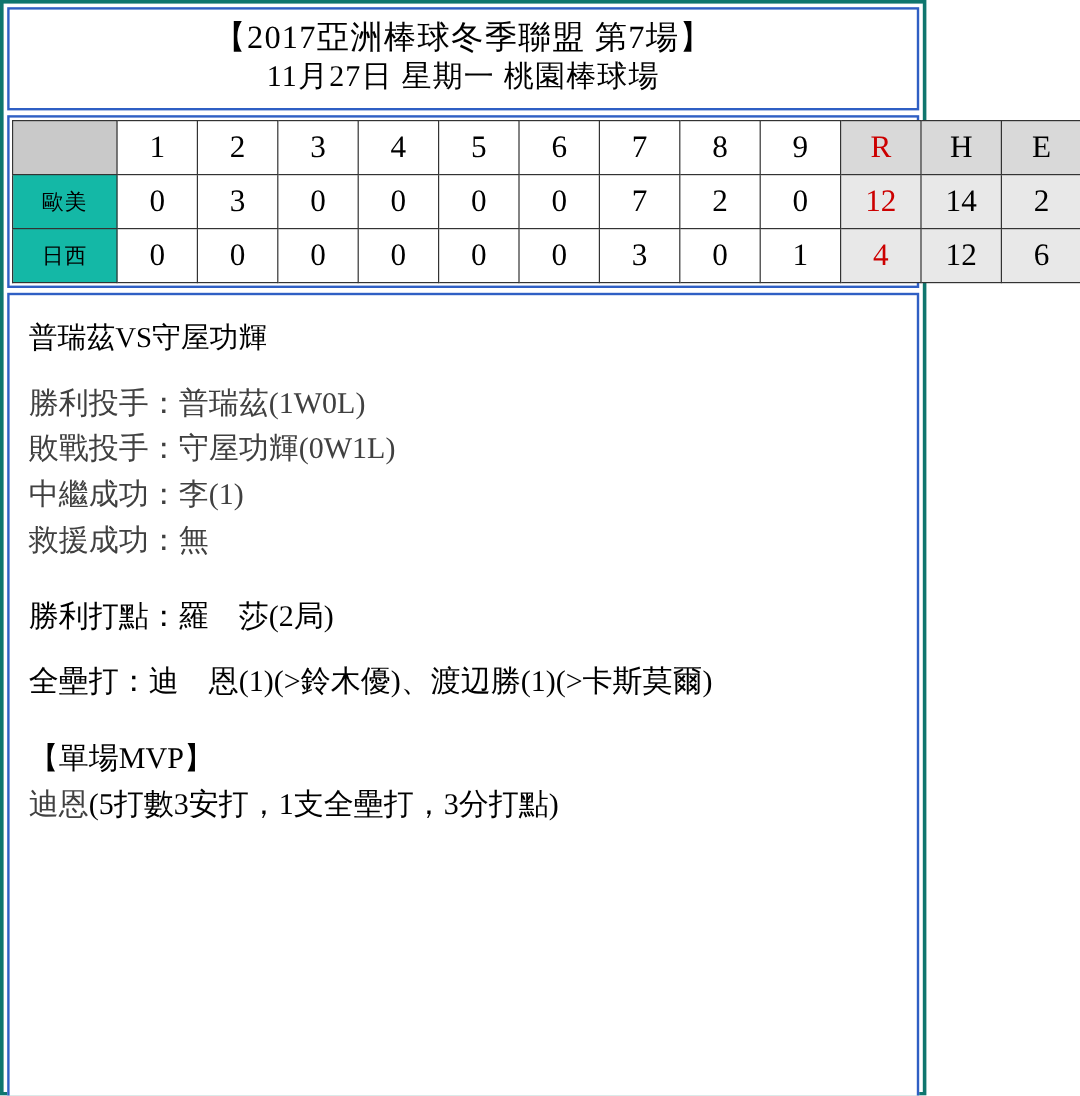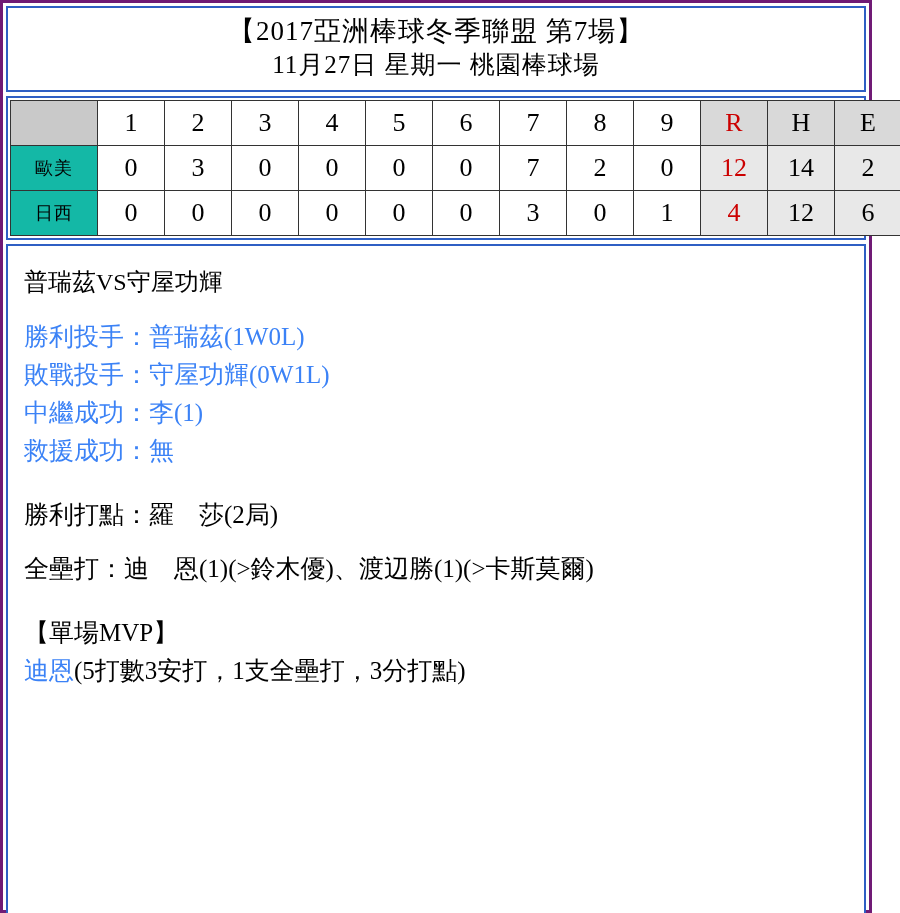--- a/index.html
+++ b/index.html
@@ -9,24 +9,24 @@
   }
   body {
     width: 900px;
     height: 913px;
     font-family: "Liberation Serif", "DejaVu Serif", serif;
     color: #000000;
     overflow: hidden;
   }
   .page {
     position: relative;
-    width: 872px;
+    width: 772px;
     height: 913px;
     box-sizing: border-box;
-    border: 3px solid #701a75;
+    border: 3px solid #0f766e;
     background: #ffffff;
   }
   
   .header {
     box-sizing: border-box;
     margin: 3px;
     border: 2px solid #2f5fc4;
     background: #ffffff;
     padding: 6px 0 8px 0;
     text-align: center;
@@ -104,21 +104,21 @@
     height: 672px;
     padding: 18px 16px;
     font-size: 25px;
     line-height: 1.52;
   }
   .notes .matchup {
     font-size: 24px;
     margin-bottom: 18px;
   }
   .notes .red {
-    color: #3b82f6;
+    color: #404040;
   }
   .notes .pitcher-line {
     font-size: 25px;
   }
   .gap-md { height: 26px; }
   .mvp-head {
     font-size: 25px;
   }
   .mvp-body {
     font-size: 25px;

